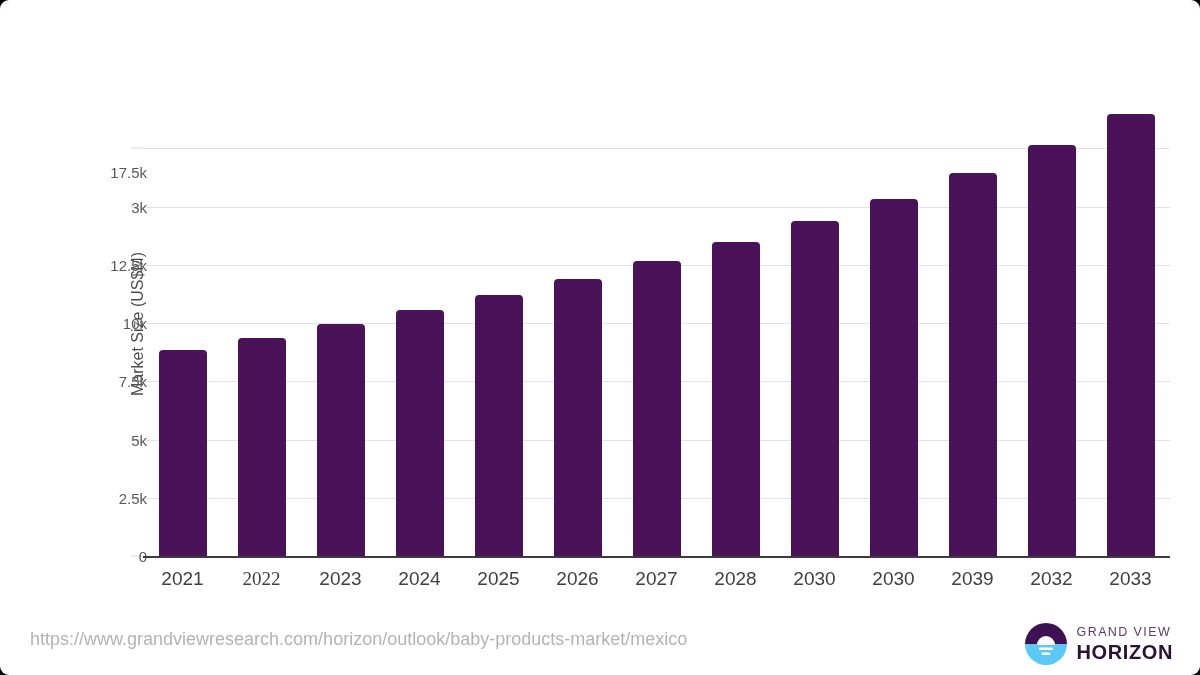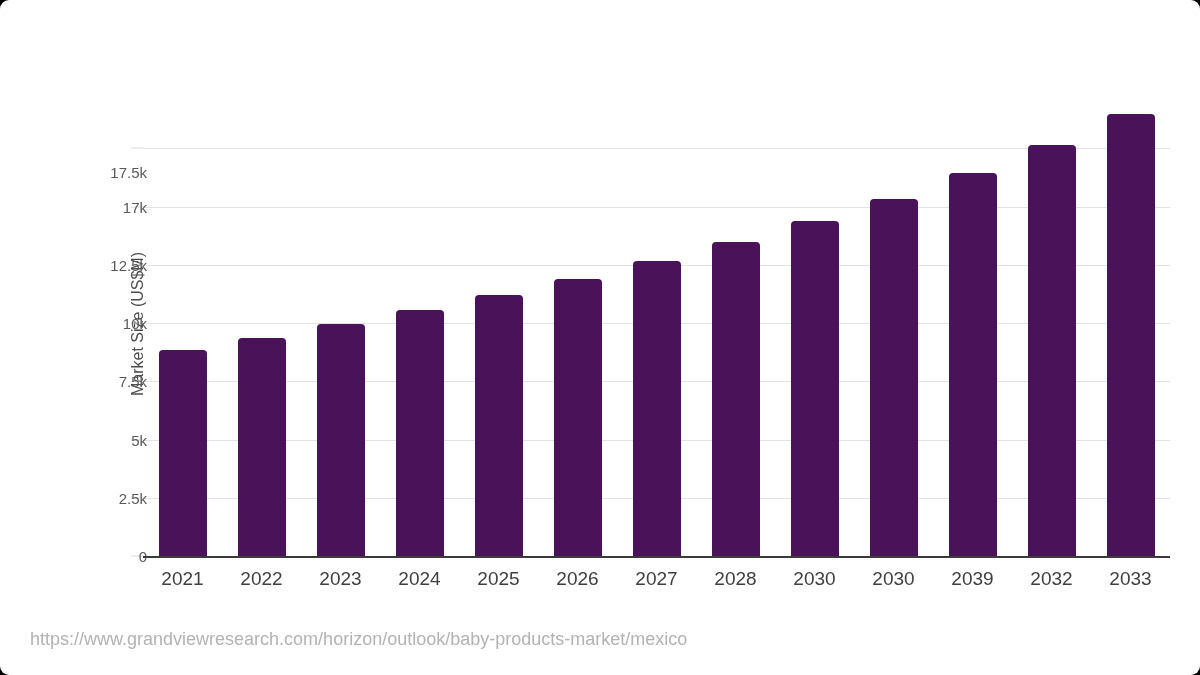--- a/index.html
+++ b/index.html
@@ -164,21 +164,21 @@
         <div class="ytick-label" style="top: 407.75px;">2.5k</div>
         <div class="ytick-dash" style="top: 349.5px;"></div>
         <div class="ytick-label" style="top: 349.5px;">5k</div>
         <div class="ytick-dash" style="top: 291.25px;"></div>
         <div class="ytick-label" style="top: 291.25px;">7.5k</div>
         <div class="ytick-dash" style="top: 233px;"></div>
         <div class="ytick-label" style="top: 233px;">10k</div>
         <div class="ytick-dash" style="top: 174.75px;"></div>
         <div class="ytick-label" style="top: 174.75px;">12.5k</div>
         <div class="ytick-dash" style="top: 116.5px;"></div>
-        <div class="ytick-label" style="top: 116.5px;">17k</div>
+        <div class="ytick-label" style="top: 116.5px;">3k</div>
         <div class="ytick-dash" style="top: 58.25px;"></div>
         <div class="ytick-label" style="top: 42px; margin-top: 40px;">17.5k</div>
       </div>
     <div id="bars">
         <div class="bar" title="2021: 8830" style="left: 45.5px; height: 205.739px; width: 48px; background: rgb(74, 18, 89);"></div>
         <div class="bar" title="2022: 9340" style="left: 124.5px; height: 217.622px; width: 48px; background: rgb(74, 18, 89);"></div>
         <div class="bar" title="2023: 9960" style="left: 203.5px; height: 232.068px; width: 48px; background: rgb(74, 18, 89);"></div>
         <div class="bar" title="2024: 10550" style="left: 282.5px; height: 245.815px; width: 48px; background: rgb(74, 18, 89);"></div>
         <div class="bar" title="2025: 11220" style="left: 361.5px; height: 261.426px; width: 48px; background: rgb(74, 18, 89);"></div>
         <div class="bar" title="2026: 11900" style="left: 440.5px; height: 277.27px; width: 48px; background: rgb(74, 18, 89);"></div>
@@ -188,30 +188,50 @@
         <div class="bar" title="2030: 15330" style="left: 756.5px; height: 357.189px; width: 48px; background: rgb(74, 18, 89);"></div>
         <div class="bar" title="2031: 16440" style="left: 835.5px; height: 383.052px; width: 48px; background: rgb(74, 18, 89);"></div>
         <div class="bar" title="2032: 17630" style="left: 914.5px; height: 410.779px; width: 48px; background: rgb(74, 18, 89);"></div>
         <div class="bar" title="2033: 18980" style="left: 993.5px; height: 442.234px; width: 48px; background: rgb(74, 18, 89);"></div>
       </div>
     <div class="axis-line"></div>
   </div>
 
   <div id="xticks">
       <div class="xtick-label" style="left: 142.5px;">2021</div>
-      <div class="xtick-label" style="left: 221.5px;">2022</div>
+      <div class="xtick-label" style="left: 221.5px; font-family: Liberation Serif, serif;">2022</div>
       <div class="xtick-label" style="left: 300.5px;">2023</div>
       <div class="xtick-label" style="left: 379.5px; text-align: center;">2024</div>
       <div class="xtick-label" style="left: 458.5px;">2025</div>
       <div class="xtick-label" style="left: 537.5px;">2026</div>
       <div class="xtick-label" style="left: 616.5px;">2027</div>
       <div class="xtick-label" style="left: 695.5px;">2028</div>
       <div class="xtick-label" style="left: 774.5px;">2030</div>
       <div class="xtick-label" style="left: 853.5px;">2030</div>
       <div class="xtick-label" style="left: 932.5px;">2039</div>
       <div class="xtick-label" style="left: 1011.5px;">2032</div>
       <div class="xtick-label" style="left: 1090.5px;">2033</div>
     </div>
 
   <div id="source-url">https://www.grandviewresearch.com/horizon/outlook/baby-products-market/mexico</div>
 
+  <div id="logo">
+    <svg id="logo-mark" viewBox="0 0 44 44">
+      <defs>
+        <clipPath id="circ">
+            <circle cx="22" cy="22" r="21"></circle>
+          </clipPath>
+      </defs>
+      <g clip-path="url(#circ)">
+        <rect x="0" y="0" width="44" height="22" fill="#3d1152"></rect>
+        <rect x="0" y="22" width="44" height="22" fill="#5bc8f5"></rect>
+        <path d="M13 23 a9 9 0 0 1 18 0 z" fill="#ffffff"></path>
+        <rect x="15" y="25.5" width="14" height="2.6" rx="1.3" fill="#ffffff"></rect>
+        <rect x="17.5" y="30.5" width="9" height="2.6" rx="1.3" fill="#ffffff"></rect>
+      </g>
+    </svg>
+    <div id="logo-text">
+      <div id="logo-text-top">GRAND VIEW</div>
+      <div id="logo-text-bottom">HORIZON</div>
+    </div>
+  </div>
 
 </div>
 
 </body></html>

